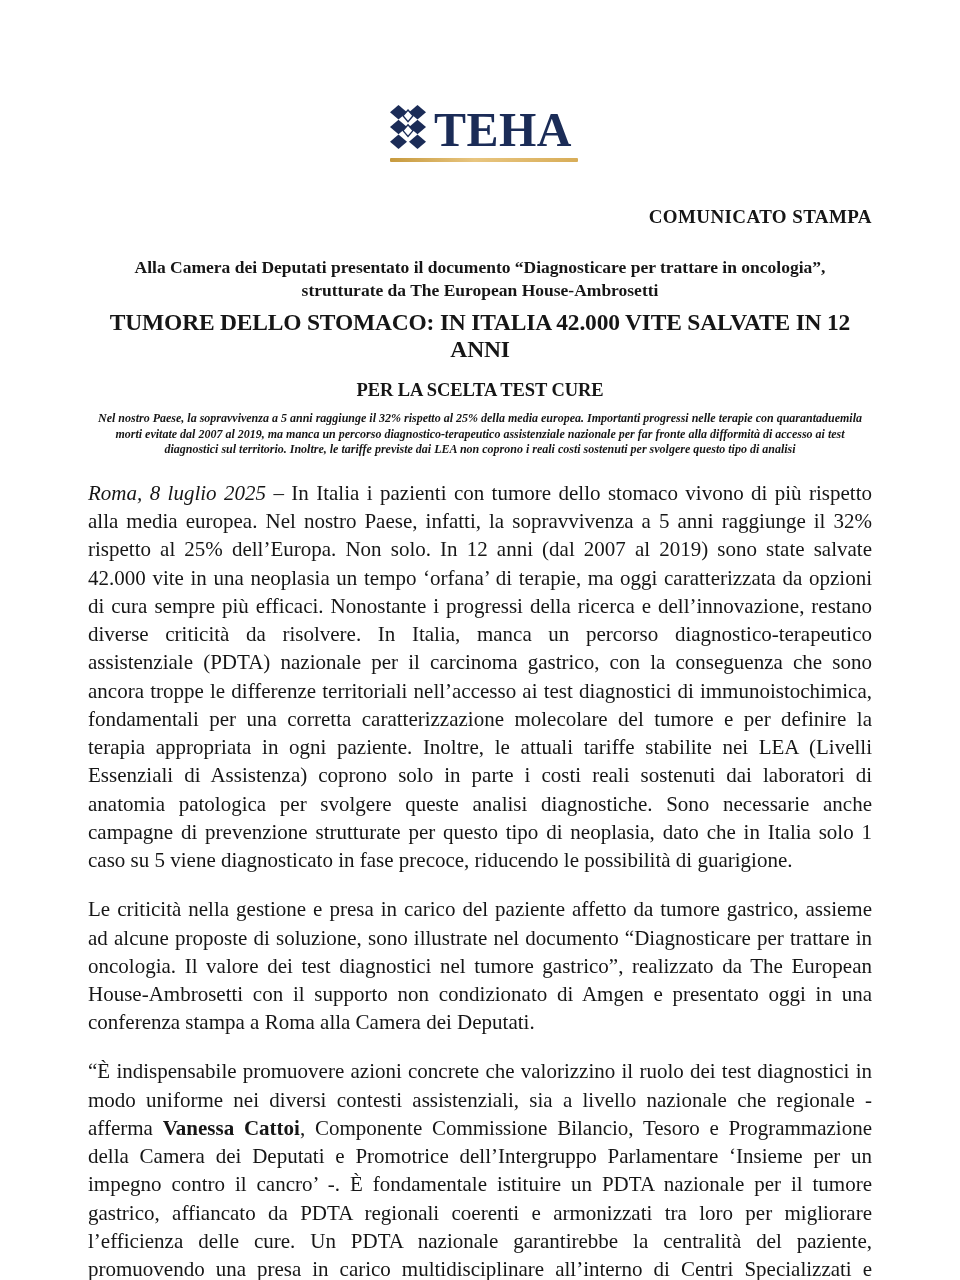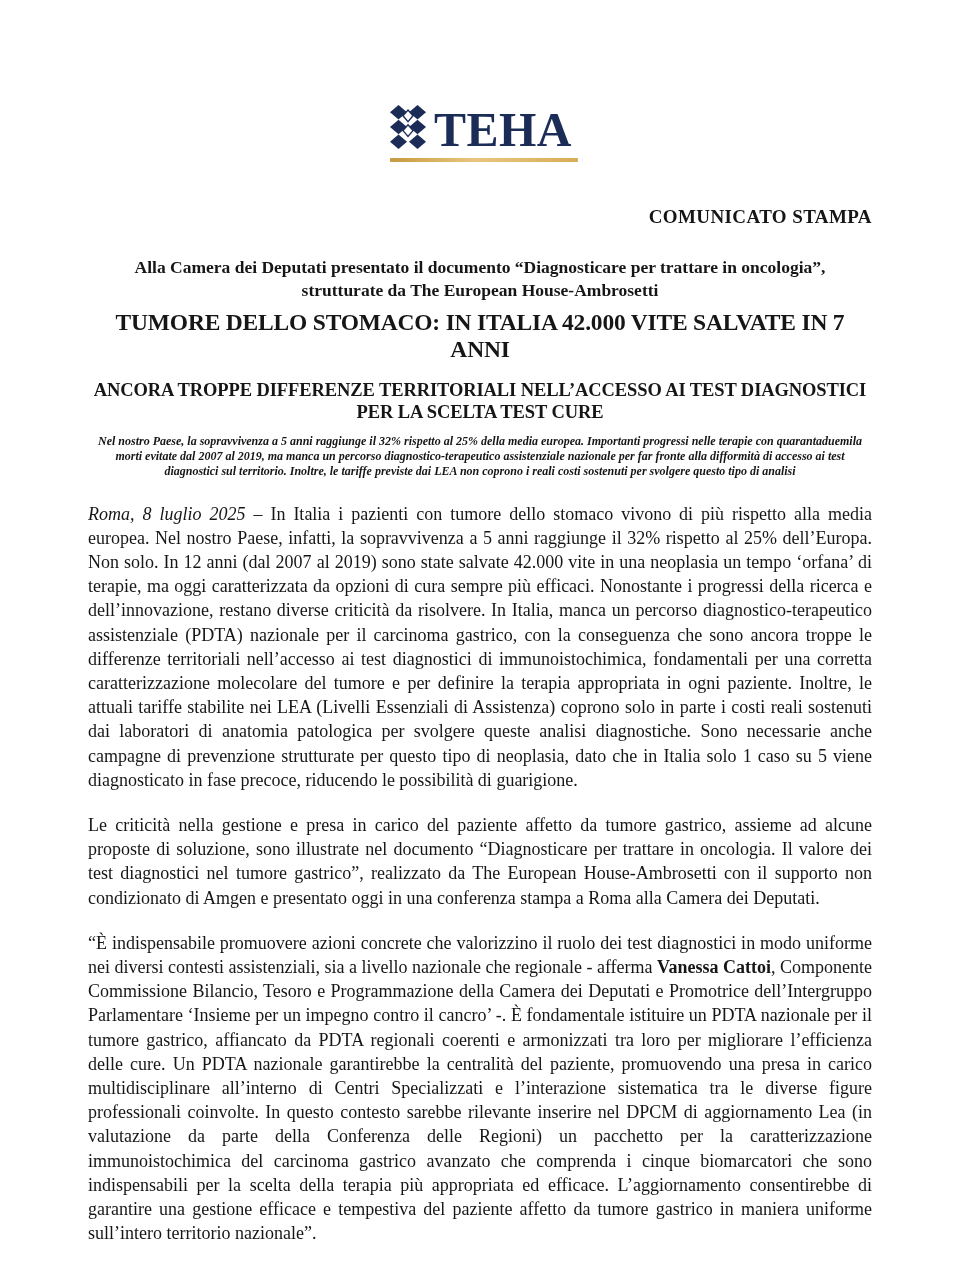--- a/index.html
+++ b/index.html
@@ -106,21 +106,21 @@
     line-height: 1.27;
   }
 
   
   .body-copy {
     margin-top: 22px;
   }
   .para {
     text-align: justify;
     text-justify: inter-word;
-    font-size: 18px;
+    font-size: 21px;
     line-height: 1.345;
     margin: 0 0 21px 0;
     hyphens: none;
   }
   .para:last-child { margin-bottom: 0; }
   .dateline { font-style: italic; }
   .nm { font-weight: 700; }
 </style>
 </head>
 <body>
@@ -151,24 +151,23 @@
     </div>
   </div>
 
   <div class="press-label">COMUNICATO STAMPA</div>
 
   <div class="kicker">
     <div>Alla Camera dei Deputati presentato il documento “Diagnosticare per trattare in oncologia”,</div>
     <div>strutturate da The European House-Ambrosetti</div>
   </div>
 
-  <h1 class="headline">TUMORE DELLO STOMACO: IN ITALIA 42.000 VITE SALVATE IN 7 ANNI</h1>
+  <h1 class="headline">TUMORE DELLO STOMACO: IN ITALIA 42.000 VITE SALVATE IN 12 ANNI</h1>
 
   <div class="subhead">
-    <div>ANCORA TROPPE DIFFERENZE TERRITORIALI NELL’ACCESSO AI TEST DIAGNOSTICI</div>
     <div>PER LA SCELTA TEST CURE</div>
   </div>
 
   <div class="standfirst">Nel nostro Paese, la sopravvivenza a 5 anni raggiunge il 32% rispetto al 25% della media europea. Importanti progressi nelle terapie con quarantaduemila morti evitate dal 2007 al 2019, ma manca un percorso diagnostico-terapeutico assistenziale nazionale per far fronte alla difformità di accesso ai test diagnostici sul territorio. Inoltre, le tariffe previste dai LEA non coprono i reali costi sostenuti per svolgere questo tipo di analisi</div>
 
   <div class="body-copy">
 
     <p class="para"><span class="dateline">Roma, 8 luglio 2025</span><span> – </span><span>In Italia i pazienti con tumore dello stomaco vivono di più rispetto alla media europea. Nel nostro Paese, infatti, la sopravvivenza a 5 anni raggiunge il 32% rispetto al 25% dell’Europa. Non solo. In 12 anni (dal 2007 al 2019) sono state salvate 42.000 vite in una neoplasia un tempo ‘orfana’ di terapie, ma oggi caratterizzata da opzioni di cura sempre più efficaci. Nonostante i progressi della ricerca e dell’innovazione, restano diverse criticità da risolvere. In Italia, manca un percorso diagnostico-terapeutico assistenziale (PDTA) nazionale per il carcinoma gastrico, con la conseguenza che sono ancora troppe le differenze territoriali nell’accesso ai test diagnostici di immunoistochimica, fondamentali per una corretta caratterizzazione molecolare del tumore e per definire la terapia appropriata in ogni paziente. Inoltre, le attuali tariffe stabilite nei LEA (Livelli Essenziali di Assistenza) coprono solo in parte i costi reali sostenuti dai laboratori di anatomia patologica per svolgere queste analisi diagnostiche. Sono necessarie anche campagne di prevenzione strutturate per questo tipo di neoplasia, dato che in Italia solo 1 caso su 5 viene diagnosticato in fase precoce, riducendo le possibilità di guarigione.</span></p>
 
     <p class="para">Le criticità nella gestione e presa in carico del paziente affetto da tumore gastrico, assieme ad alcune proposte di soluzione, sono illustrate nel documento “Diagnosticare per trattare in oncologia. Il valore dei test diagnostici nel tumore gastrico”, realizzato da The European House-Ambrosetti con il supporto non condizionato di Amgen e presentato oggi in una conferenza stampa a Roma alla Camera dei Deputati.</p>

